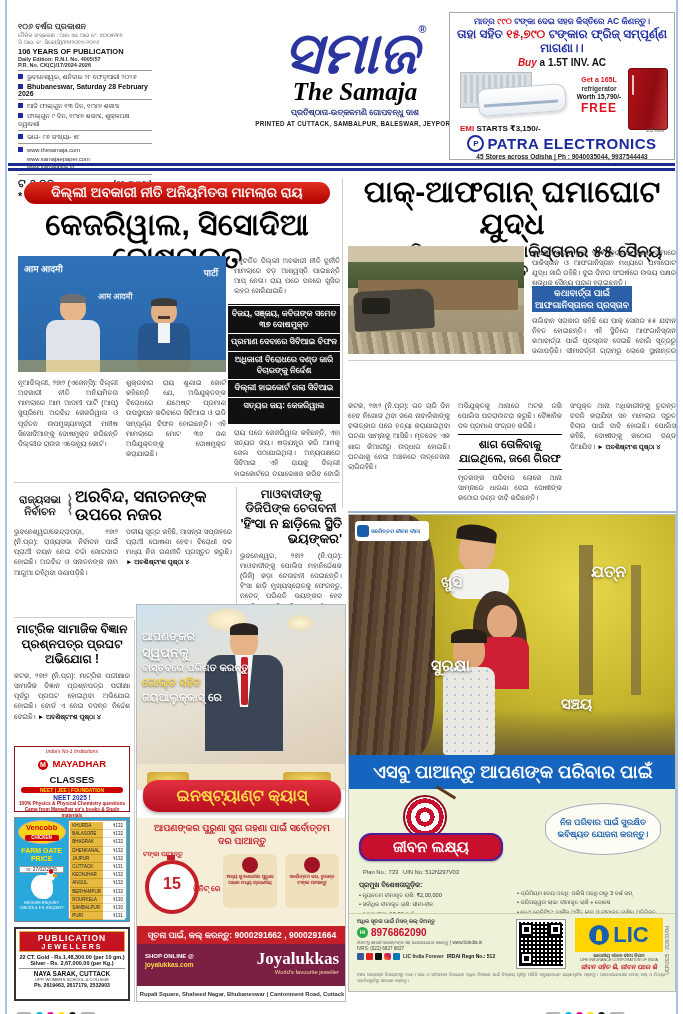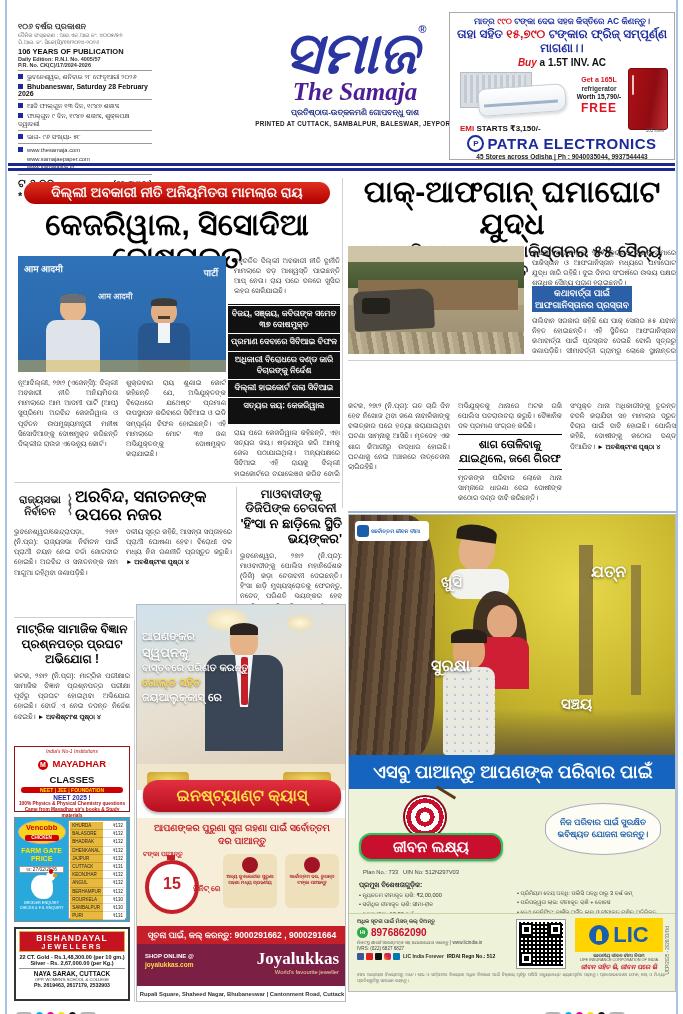--- a/index.html
+++ b/index.html
@@ -65,21 +65,21 @@
       <span class="b" style="font-size:11px;color:#111;">ଟ ୬.୦୦</span>
       <span style="font-size:9px;color:#111;font-weight:bold;">(୧୨ ପୃଷ୍ଠା)</span>
     </div>
     <div class="b" style="font-size:11px;color:#111;">*</div>
   </div>
 
   <div class="abs c" style="left:240px;top:24px;width:230px;">
     <div style="font-size:58px;line-height:1.0;color:#2b35a0;font-weight:bold;font-style:italic;">
       <span>ସମାଜ</span><sup style="font-size:11px;vertical-align:top;">®</sup>
     </div>
-    <div style="font-family:'Liberation Serif','DejaVu Serif',serif;font-style:italic;font-weight:bold;font-size:25px;color:#4c1d95;margin-top:-4px;">The Samaja</div>
+    <div style="font-family:'Liberation Serif','DejaVu Serif',serif;font-style:italic;font-weight:bold;font-size:25px;color:#000000;margin-top:-4px;">The Samaja</div>
     <div class="b" style="font-size:8px;color:#1b2a7a;margin-top:2px;">ପ୍ରତିଷ୍ଠାତା-ଉତ୍କଳମଣି ଗୋପବନ୍ଧୁ ଦାଶ</div>
     <div class="b" style="font-size:6.3px;color:#222;margin-top:2px;letter-spacing:0.3px;">PRINTED AT CUTTACK, SAMBALPUR, BALESWAR, JEYPORE</div>
   </div>
 
   <div class="abs" style="left:449px;top:12px;width:226px;height:148px;border:1px solid #aaa;background:#fff;padding:3px 4px;box-sizing:border-box;">
     <div class="c b" style="font-size:8.5px;color:#1b2a9e;">
       <span>ମାତ୍ର </span><span style="color:#d6131c;">୯୯୦</span><span> ଟଙ୍କା ଦେଇ ସହଜ କିସ୍ତିରେ AC କିଣନ୍ତୁ।</span>
     </div>
     <div class="c b" style="font-size:12px;color:#1b2a9e;">
       <span>ତାହା ସହିତ </span><span style="color:#d6131c;">୧୫,୭୯୦</span><span> ଟଙ୍କାର ଫ୍ରିଜ୍ ସମ୍ପୂର୍ଣ୍ଣ ମାଗଣା।।</span>
@@ -314,21 +314,21 @@
         </div>
         <div class="vrow">
           <span>PURI</span>
           <span>₹131</span>
         </div>
       </div>
   </div>
 
   <div class="abs" style="left:14px;top:927px;width:116px;height:74px;border:2px double #333;background:#fff;box-sizing:border-box;padding:2px 3px;">
     <div class="c" style="background:#c61320;border:1px solid #e0b040;padding:1px 0;">
-      <div class="b" style="font-size:8.5px;color:#fff;letter-spacing:1px;">BISHANDAYAL</div>
+      <div class="b" style="font-size:8.5px;color:#fff;letter-spacing:1px;">PUBLICATION</div>
       <div class="b" style="font-size:7px;color:#fff;letter-spacing:2px;">JEWELLERS</div>
     </div>
     <div class="c b" style="font-size:5.5px;color:#111;margin-top:2px;">22 CT. Gold - Rs.1,48,300.00 (per 10 gm.)</div>
     <div class="c b" style="font-size:5.5px;color:#111;">Silver - Rs. 2,67,000.00 (per Kg.)</div>
     <div class="c b" style="font-size:6.5px;color:#111;margin-top:2px;border-top:1px solid #999;padding-top:1px;">NAYA SARAK, CUTTACK</div>
     <div class="c" style="font-size:4.2px;color:#333;">OPP. WOMEN'S SCHOOL &amp; COLLEGE</div>
     <div class="c b" style="font-size:5.2px;color:#111;">Ph. 2619463, 2617179, 2532903</div>
   </div>
 
   <div class="abs" style="left:136px;top:604px;width:210px;height:398px;border:1px solid #bbb;box-sizing:border-box;overflow:hidden;">
@@ -436,21 +436,21 @@
       <div class="b" style="position:absolute;left:212px;top:180px;font-size:15px;color:#fff;text-shadow:0 1px 3px rgba(0,0,0,0.6);">ସଞ୍ଚୟ</div>
     </div>
 
     <div class="c b" style="position:absolute;left:0;top:240px;width:328px;height:34px;background:#1464c0;color:#fff;font-size:18px;line-height:34px;">ଏସବୁ ପାଆନ୍ତୁ ଆପଣଙ୍କ ପରିବାର ପାଇଁ</div>
 
     <div style="position:absolute;left:0;top:274px;width:328px;height:204px;background:#edf2d8;">
 
       <div style="position:absolute;left:10px;top:6px;width:150px;height:70px;">
         <div style="position:absolute;left:44px;top:0;width:40px;height:40px;border-radius:50%;background:radial-gradient(circle,#fff 0 18%,#c8102e 18% 34%,#fff 34% 50%,#c8102e 50% 66%,#fff 66% 82%,#c8102e 82% 100%);border:2px solid #8a0a1e;"></div>
         <div style="position:absolute;left:76px;top:-4px;width:22px;height:3px;background:#5a3a1a;transform:rotate(32deg);"></div>
-        <div class="c b" style="position:absolute;left:0;top:38px;width:140px;height:24px;background:#c8102e;color:#fff;font-size:15px;line-height:24px;border-radius:12px;border:2px solid #22c55e;box-shadow:0 1px 2px rgba(0,0,0,0.3);">ଜୀବନ ଲକ୍ଷ୍ୟ</div>
+        <div class="c b" style="position:absolute;left:0;top:38px;width:140px;height:24px;background:#c8102e;color:#fff;font-size:15px;line-height:24px;border-radius:12px;border:2px solid #4c1d95;box-shadow:0 1px 2px rgba(0,0,0,0.3);">ଜୀବନ ଲକ୍ଷ୍ୟ</div>
       </div>
       <div style="position:absolute;left:14px;top:80px;font-size:5.8px;color:#444;">
         <span>Plan No.: 733</span>&nbsp;&nbsp;&nbsp;<span>UIN No: 512N297V03</span>
       </div>
 
       <div class="c b" style="position:absolute;left:196px;top:14px;width:116px;height:52px;background:#fdfdf6;border:1px solid #aab;border-radius:50%/45%;color:#1b5eab;font-size:8.5px;line-height:1.4;display:flex;align-items:center;justify-content:center;padding:4px;box-sizing:border-box;">ନିଜ ପରିବାର ପାଇଁ ସୁରକ୍ଷିତ ଭବିଷ୍ୟତ ଯୋଜନା କରନ୍ତୁ।</div>
 
       <div style="position:absolute;left:10px;top:92px;width:146px;">
         <div class="b" style="font-size:6.8px;color:#222;margin-bottom:2px;">ପ୍ରମୁଖ ବିଶେଷତାଗୁଡ଼ିକ:</div>
         <div>

